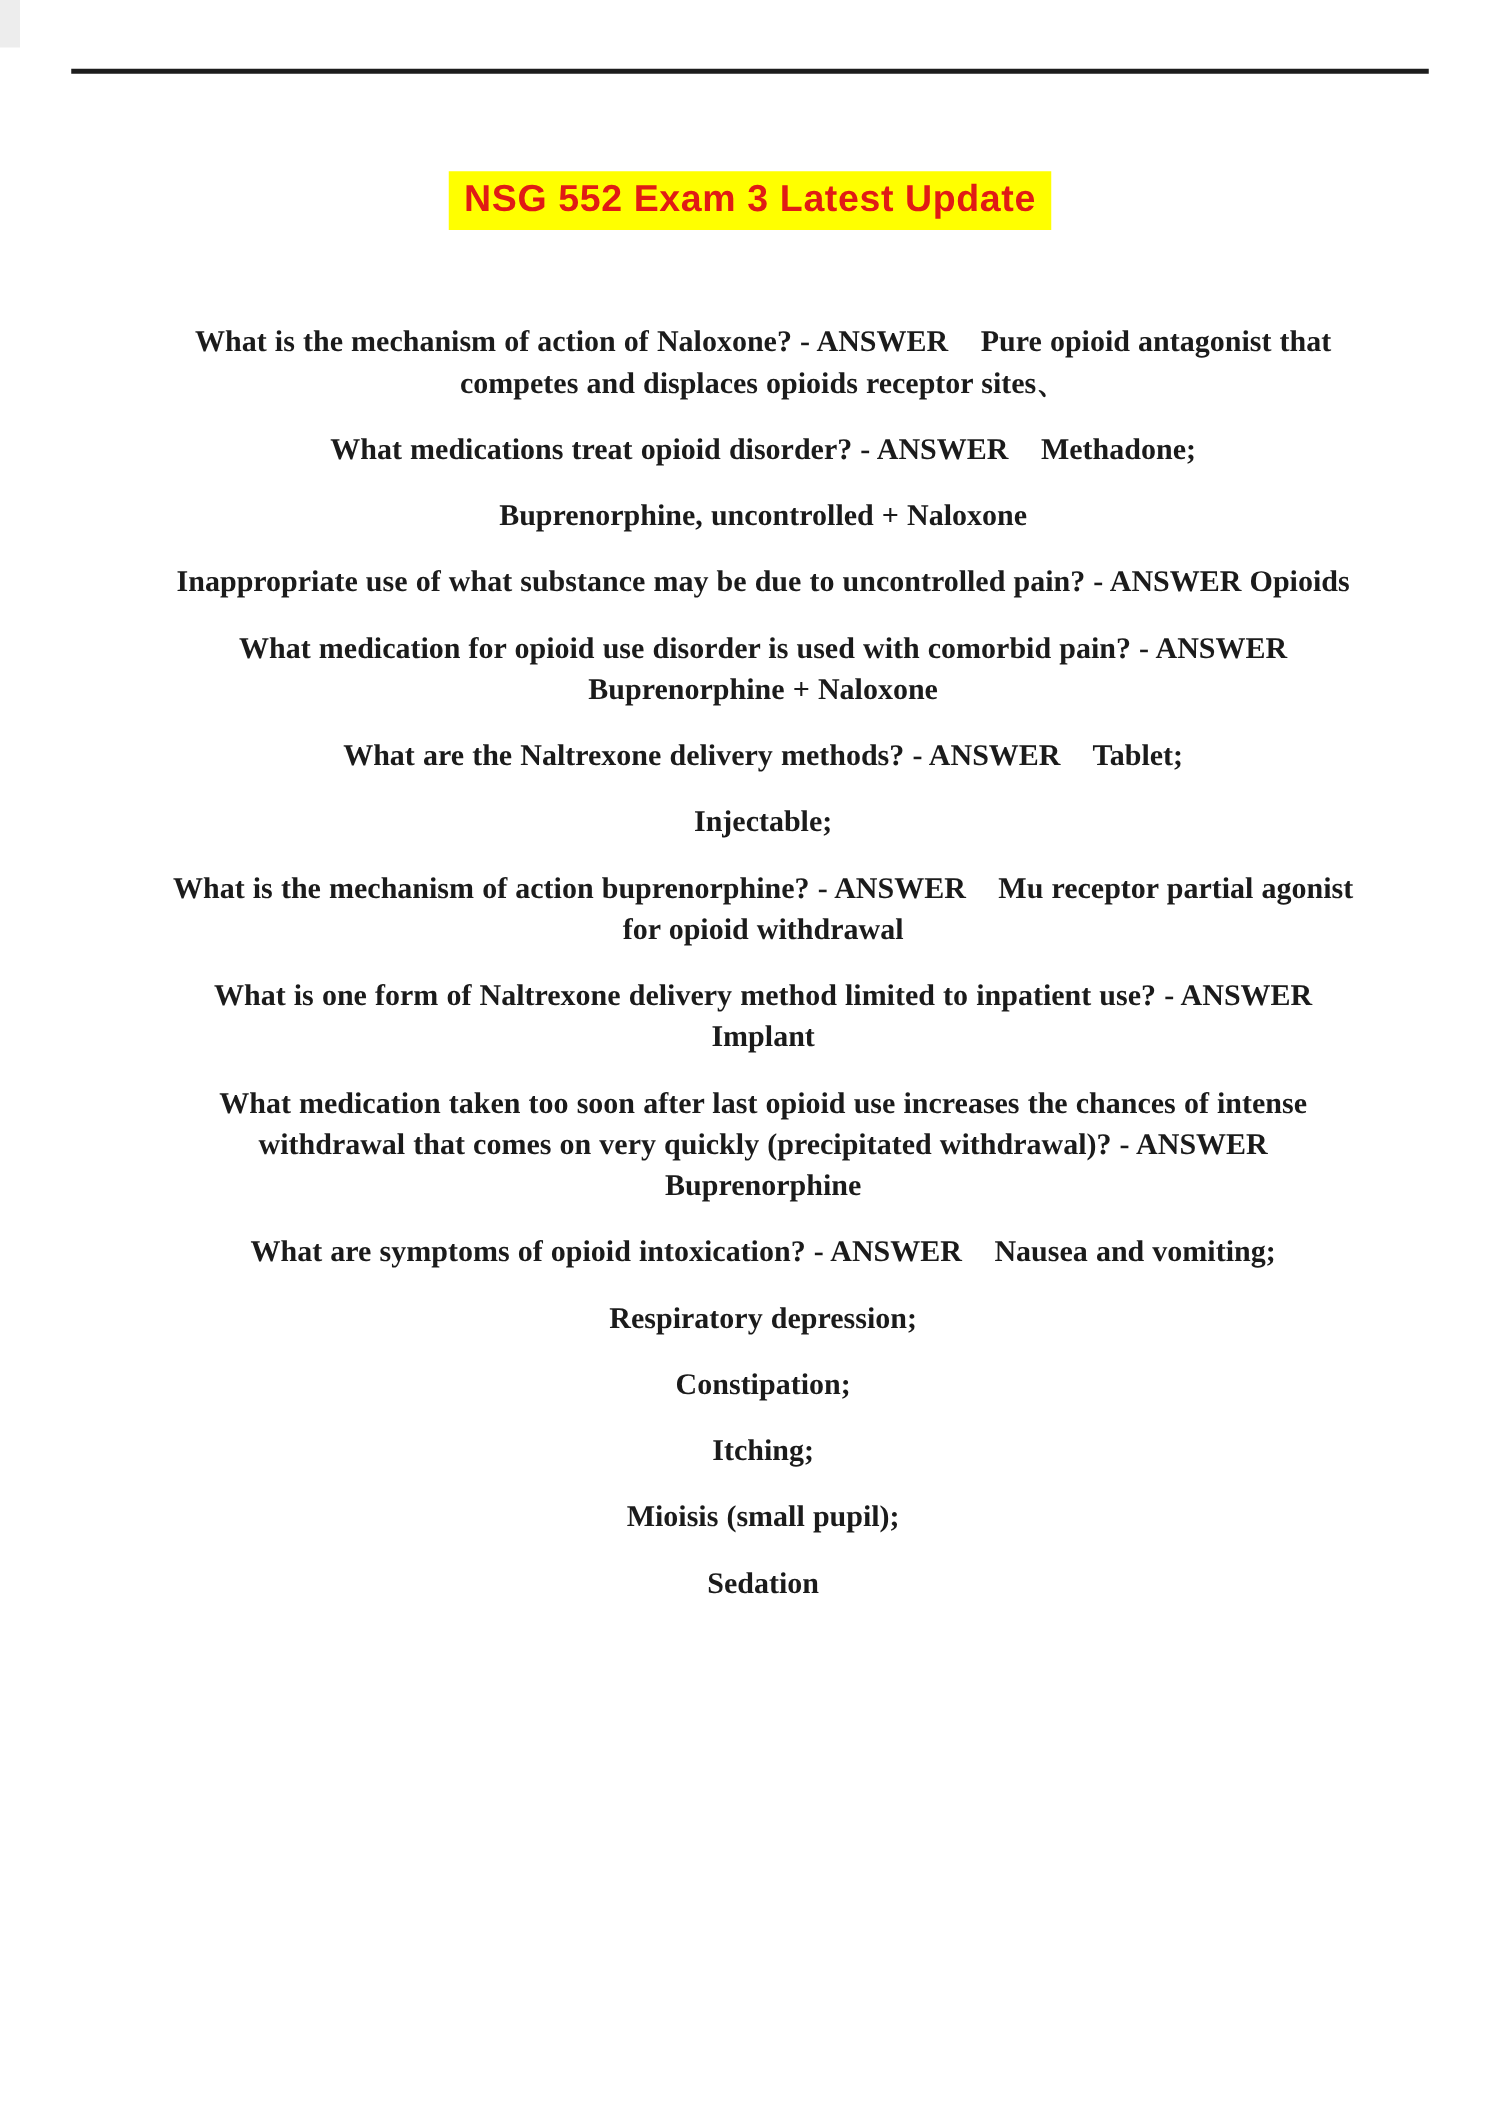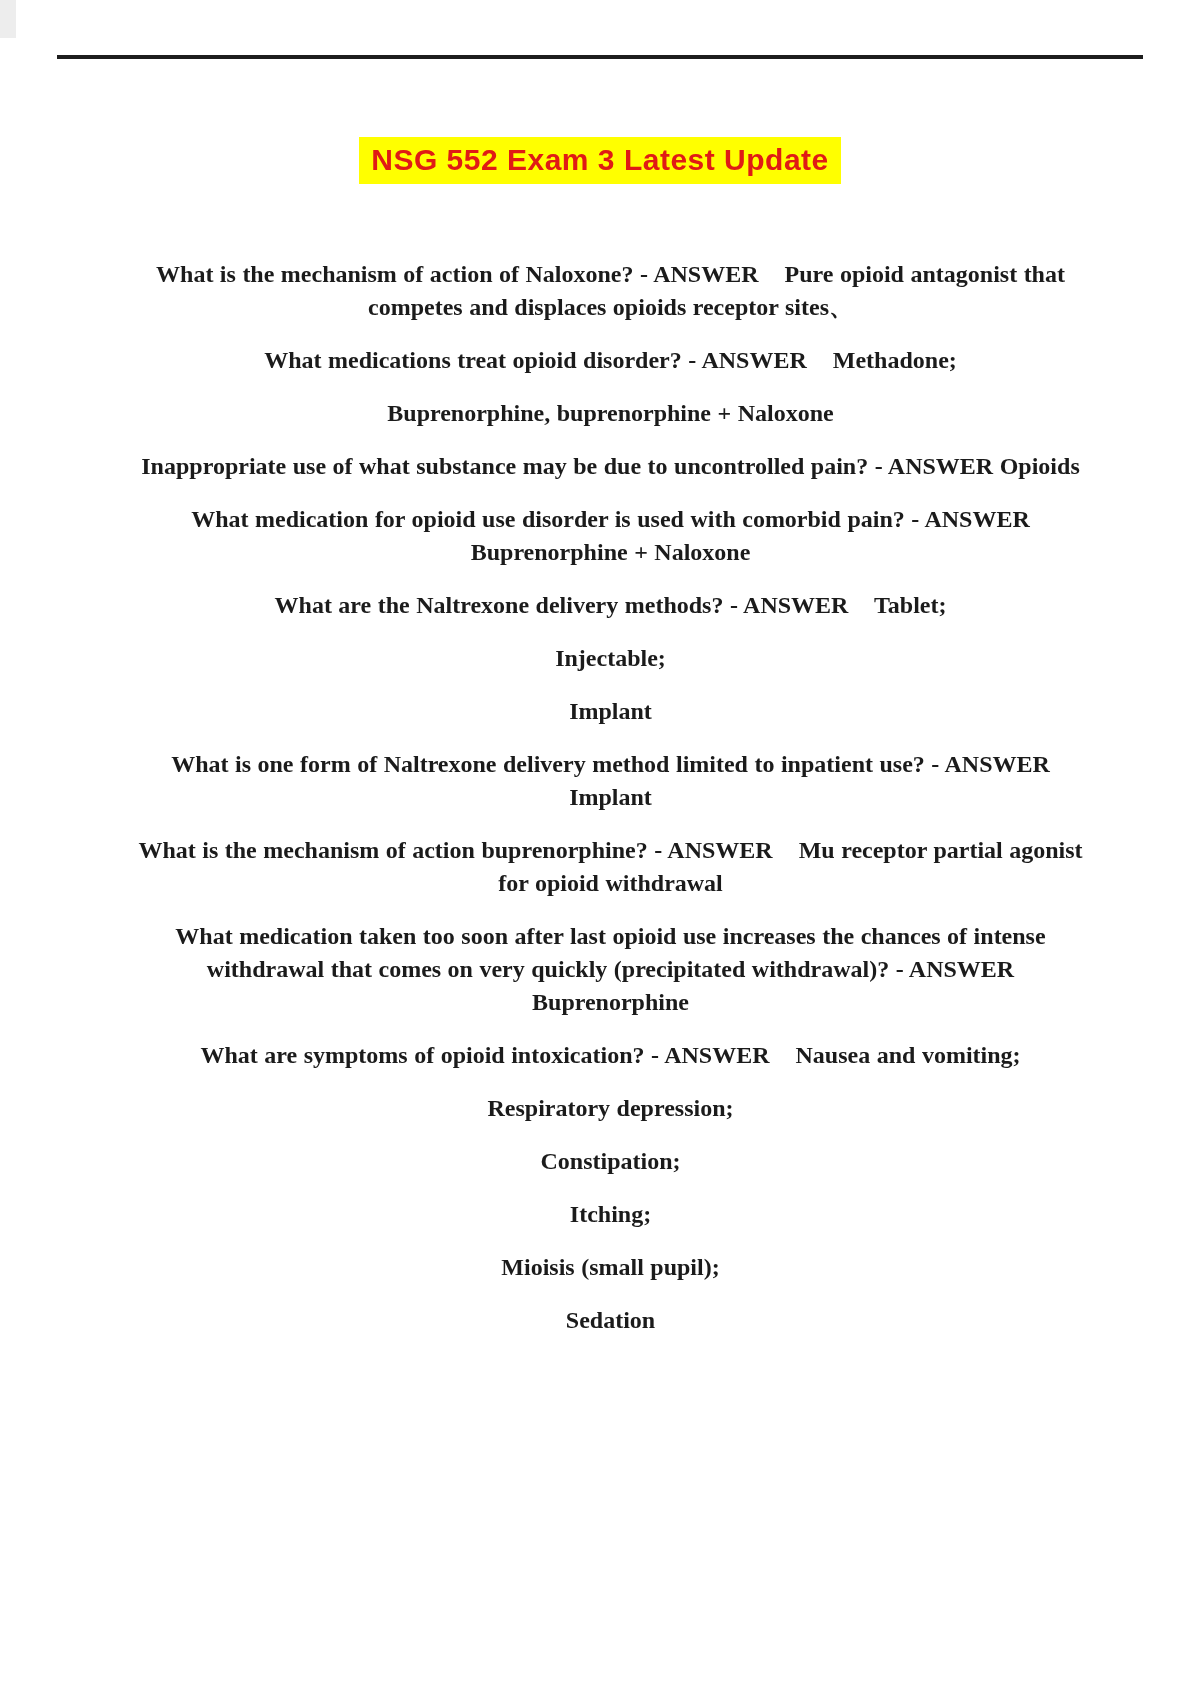--- a/index.html
+++ b/index.html
@@ -76,28 +76,27 @@
 
   <div class="rule rule-top"></div>
 
   <div class="title-row">
     <span class="title-highlight">NSG 552 Exam 3 Latest Update</span>
   </div>
 
   <div class="content">
     <p>What is the mechanism of action of Naloxone? - ANSWER    Pure opioid antagonist that competes and displaces opioids receptor sites、</p>
     <p>What medications treat opioid disorder? - ANSWER    Methadone;</p>
-    <p>Buprenorphine, buprenorphine + Naloxone</p>
+    <p>Buprenorphine, uncontrolled + Naloxone</p>
     <p>Inappropriate use of what substance may be due to uncontrolled pain? - ANSWER Opioids</p>
     <p>What medication for opioid use disorder is used with comorbid pain? - ANSWER Buprenorphine + Naloxone</p>
     <p>What are the Naltrexone delivery methods? - ANSWER    Tablet;</p>
     <p>Injectable;</p>
-    <p>Implant</p>
+    <p>What is the mechanism of action buprenorphine? - ANSWER    Mu receptor partial agonist for opioid withdrawal</p>
     <p>What is one form of Naltrexone delivery method limited to inpatient use? - ANSWER    Implant</p>
-    <p>What is the mechanism of action buprenorphine? - ANSWER    Mu receptor partial agonist for opioid withdrawal</p>
     <p>What medication taken too soon after last opioid use increases the chances of intense withdrawal that comes on very quickly (precipitated withdrawal)? - ANSWER    Buprenorphine</p>
     <p>What are symptoms of opioid intoxication? - ANSWER    Nausea and vomiting;</p>
     <p>Respiratory depression;</p>
     <p>Constipation;</p>
     <p>Itching;</p>
     <p>Mioisis (small pupil);</p>
     <p>Sedation</p>
   </div>
 
   <div class="rule rule-bottom"></div>

